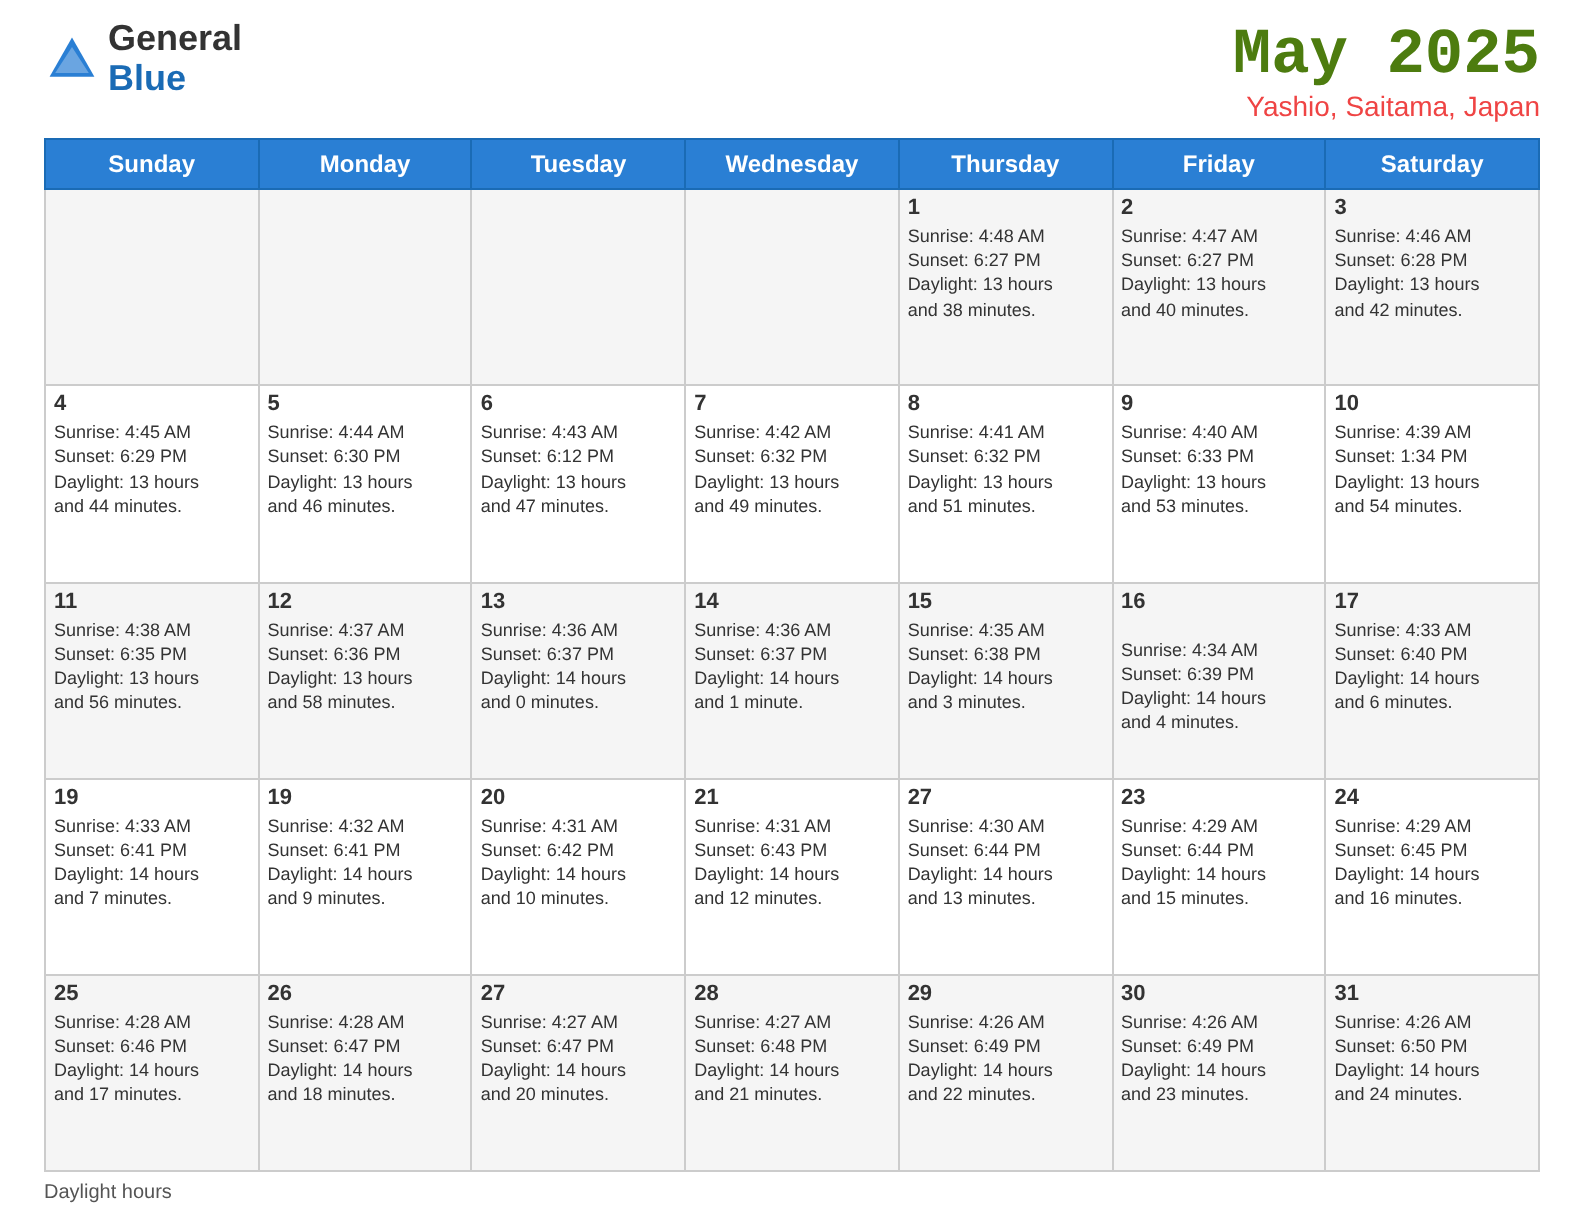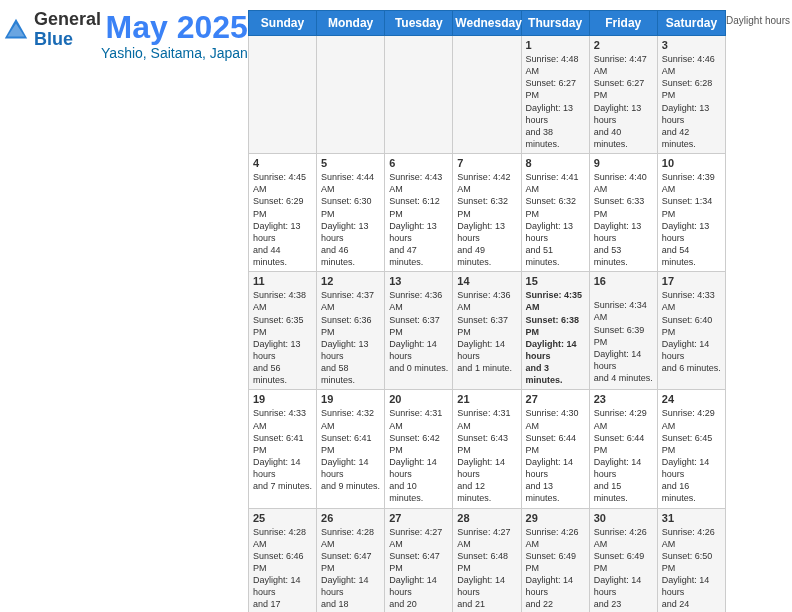--- a/index.html
+++ b/index.html
@@ -6,23 +6,23 @@
     body {
       font-family: Arial, sans-serif;
       background: #fff;
       width: 792px;
       height: 612px;
       overflow: hidden;
     }
     .page {
       width: 792px;
       height: 612px;
-      padding: 10px 2px;
+      padding: 10px 22px;
       display: flex;
-      flex-direction: row;
+      flex-direction: column;
     }
     .header {
       display: flex;
       justify-content: space-between;
       align-items: flex-start;
       margin-bottom: 8px;
     }
     .logo {
       display: flex;
       align-items: center;
@@ -38,26 +38,27 @@
     .logo-icon {
       width: 28px;
       height: 28px;
     }
     .title-block {
       text-align: right;
     }
     .month-title {
       font-size: 32px;
       font-weight: bold;
-      color: #3b82f6;
+      color: #4d7c0f;
       line-height: 1.1;
+      font-family: Liberation Mono, monospace;
     }
     .location {
       font-size: 14px;
-      color: #0369a1;
+      color: #ef4444;
     }
     .calendar {
       flex: 1;
       border: 1px solid #ccc;
       border-collapse: collapse;
       width: 100%;
       table-layout: fixed;
     }
     .calendar th {
       background-color: #2a7fd4;
@@ -235,21 +236,21 @@
           </td>
           <td>
             <span class="day-num">14</span>
             <div class="day-info" style="white-space: pre-line;">Sunrise: 4:36 AM
 Sunset: 6:37 PM
 Daylight: 14 hours
 and 1 minute.</div>
           </td>
           <td>
             <span class="day-num">15</span>
-            <div class="day-info" style="white-space: pre-line; font-weight: bold;">Sunrise: 4:35 AM
+            <div class="day-info" style="white-space: pre-line;">Sunrise: 4:35 AM
 Sunset: 6:38 PM
 Daylight: 14 hours
 and 3 minutes.</div>
           </td>
           <td>
             <span class="day-num">16</span>
             <div class="day-info" style="white-space: pre-line; margin-top: 12px;">Sunrise: 4:34 AM
 Sunset: 6:39 PM
 Daylight: 14 hours
 and 4 minutes.</div>

